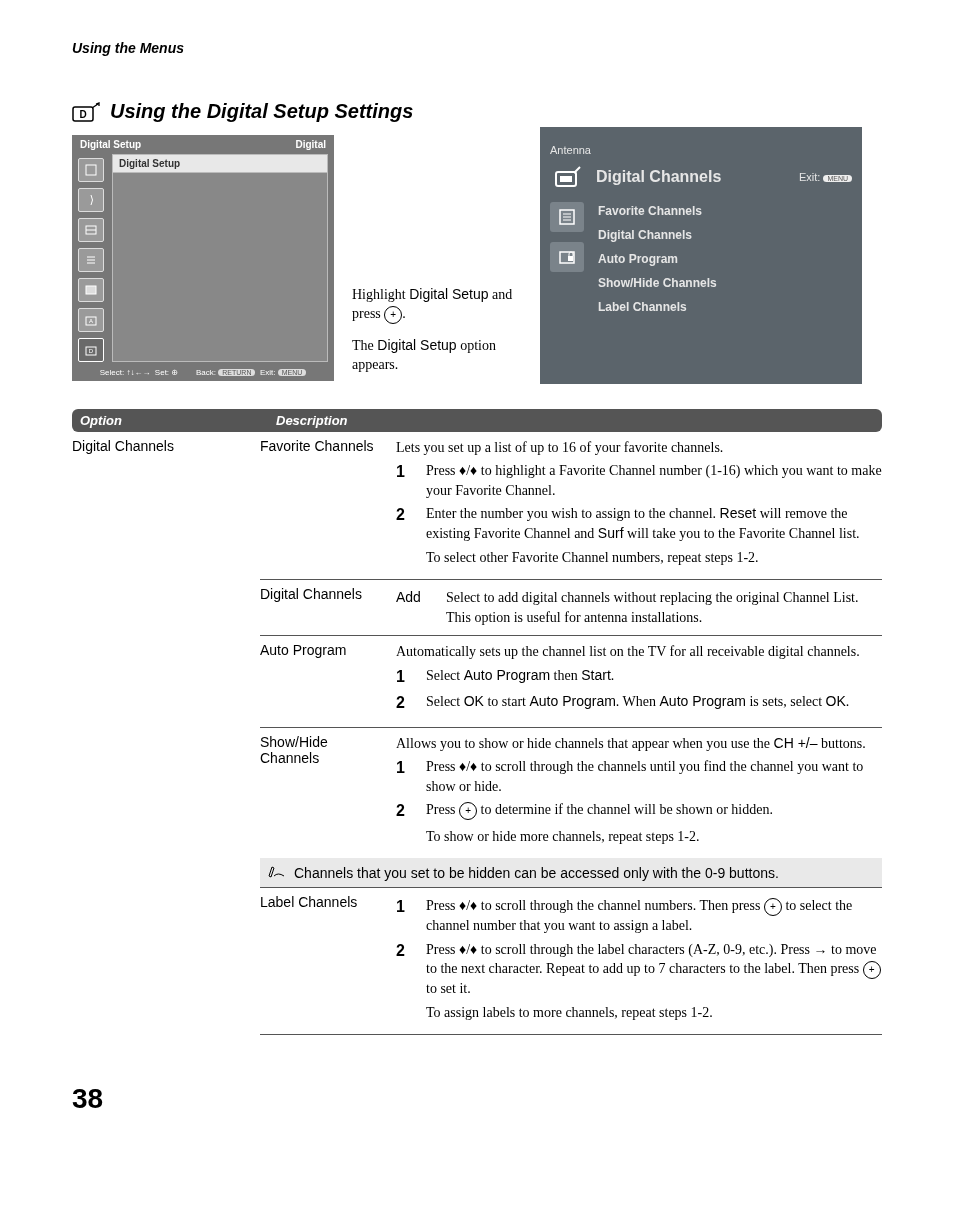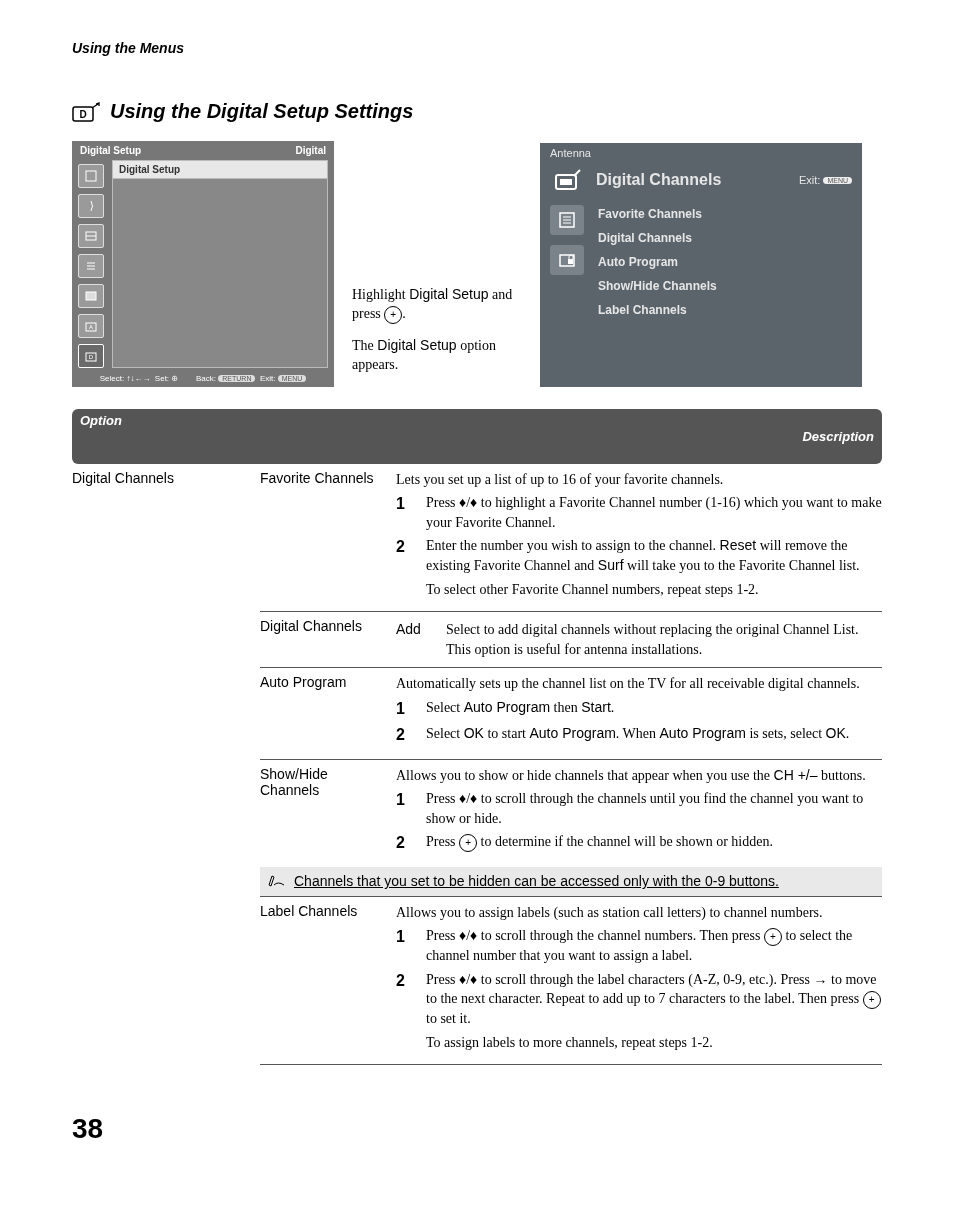--- a/index.html
+++ b/index.html
@@ -32,21 +32,21 @@
   }
   .title-text {
     font-family: Arial, Helvetica, sans-serif;
     font-weight: bold;
     font-style: italic;
     font-size: 20px;
   }
   .top-panels {
     display: flex;
     gap: 18px;
-    align-items: flex-end;
+    align-items: flex-start;
     margin-bottom: 22px;
   }
   .panel-left {
     width: 262px;
     background: #777;
     color: #fff;
     font-family: Arial, Helvetica, sans-serif;
     font-size: 10px;
     padding-bottom: 2px;
   }
@@ -113,21 +113,21 @@
     width: 322px;
     background: #5b646b;
     color: #e6e6e6;
     font-family: Arial, Helvetica, sans-serif;
     font-size: 12px;
     padding-bottom: 70px;
     margin-top:-8px;
   }
   .pr-top {
     display:flex; align-items:center; gap:10px;
-    padding:4px 10px 0 10px;
+    padding:17px 10px 0 10px;
     font-size:11px;
   }
   .pr-titlebar {
     display: flex;
     align-items: center;
     gap: 12px;
     padding: 6px 10px 10px 10px;
   }
   .pr-title-icon {
     width: 34px;height:30px;display:flex;align-items:center;justify-content:center;
@@ -156,21 +156,21 @@
     display:flex;
     background:#555;
     color:#fff;
     font-family: Arial, Helvetica, sans-serif;
     font-style: italic;
     font-weight: bold;
     font-size: 13px;
     border-radius: 6px;
   }
   .col-opt { width: 180px; padding:4px 8px; }
-  .col-desc { flex:1; padding:20px 8px;text-align:right; }
+  .col-desc { flex:1; padding:4px 8px; }
   .section {
     display:flex;
     border-bottom: none;
   }
   .col-a {
     width: 180px;
     padding: 6px 8px 0 0;
     font-family: Arial, Helvetica, sans-serif;
     font-size: 14px;
   }
@@ -210,21 +210,21 @@
   .add-row {
     display:flex; margin-top:2px;
   }
   .add-label { font-family: Arial, Helvetica, sans-serif; width:50px; }
   .note-row {
     background:#e9e9e9;
     font-family: Arial, Helvetica, sans-serif;
     font-size: 14px;
     padding:6px 8px;
     border-bottom:1px solid #555;
-    display:flex; gap:8px; align-items:center;text-decoration:underline;
+    display:flex; gap:8px; align-items:center;
   }
   .enter-icon {
     display:inline-block;
     width:16px;height:16px;border:1px solid #000;border-radius:50%;
     vertical-align:middle;
     position:relative;
     font-size:10px;
   }
   .enter-icon::before{
     content:"+";
@@ -424,37 +424,40 @@
       <div class="sub-body">
         <p><span>Allows you to show or hide channels that appear when you use the </span><span class="sans">CH +/–</span><span> buttons.</span></p>
         <div class="step">
             <div class="num">1</div>
             <div class="txt">Press ♦/♦ to scroll through the channels until you find the channel you want to show or hide.</div>
           </div>
         <div class="step">
             <div class="num">2</div>
             <div class="txt"><span>Press </span><span class="enter-icon"></span><span> to determine if the channel will be shown or hidden.</span></div>
           </div>
+        <div class="step">
+            <div class="num"></div>
+            <div class="txt">To show or hide more channels, repeat steps 1-2.</div>
+          </div>
       </div>
     </div>
 
     <div class="note-row">
       <span class="pencil-icon">
         <svg width="18" height="14" viewBox="0 0 18 14">
             <path d="M1 12 L4 3 L6 4 L3 13 Z" fill="none" stroke="#000" stroke-width="1"></path>
             <path d="M6 12 Q10 8 16 12" fill="none" stroke="#000"></path>
           </svg>
       </span>
       <span>Channels that you set to be hidden can be accessed only with the 0-9 buttons.</span>
     </div>
 
     <div class="subrow lastline">
       <div class="sub-label">Label Channels</div>
       <div class="sub-body">
-        <p>Allows you to assign labels (such as station call letters) to channel numbers.</p>
         <div class="step">
             <div class="num">1</div>
             <div class="txt"><span>Press ♦/♦ to scroll through the channel numbers. Then press </span><span class="enter-icon"></span><span> to select the channel number that you want to assign a label.</span></div>
           </div>
         <div class="step">
             <div class="num">2</div>
             <div class="txt"><span>Press ♦/♦ to scroll through the label characters (A-Z, 0-9, etc.). Press → to move to the next character. Repeat to add up to 7 characters to the label. Then press </span><span class="enter-icon"></span><span> to set it.</span></div>
           </div>
         <div class="step">
             <div class="num"></div>

